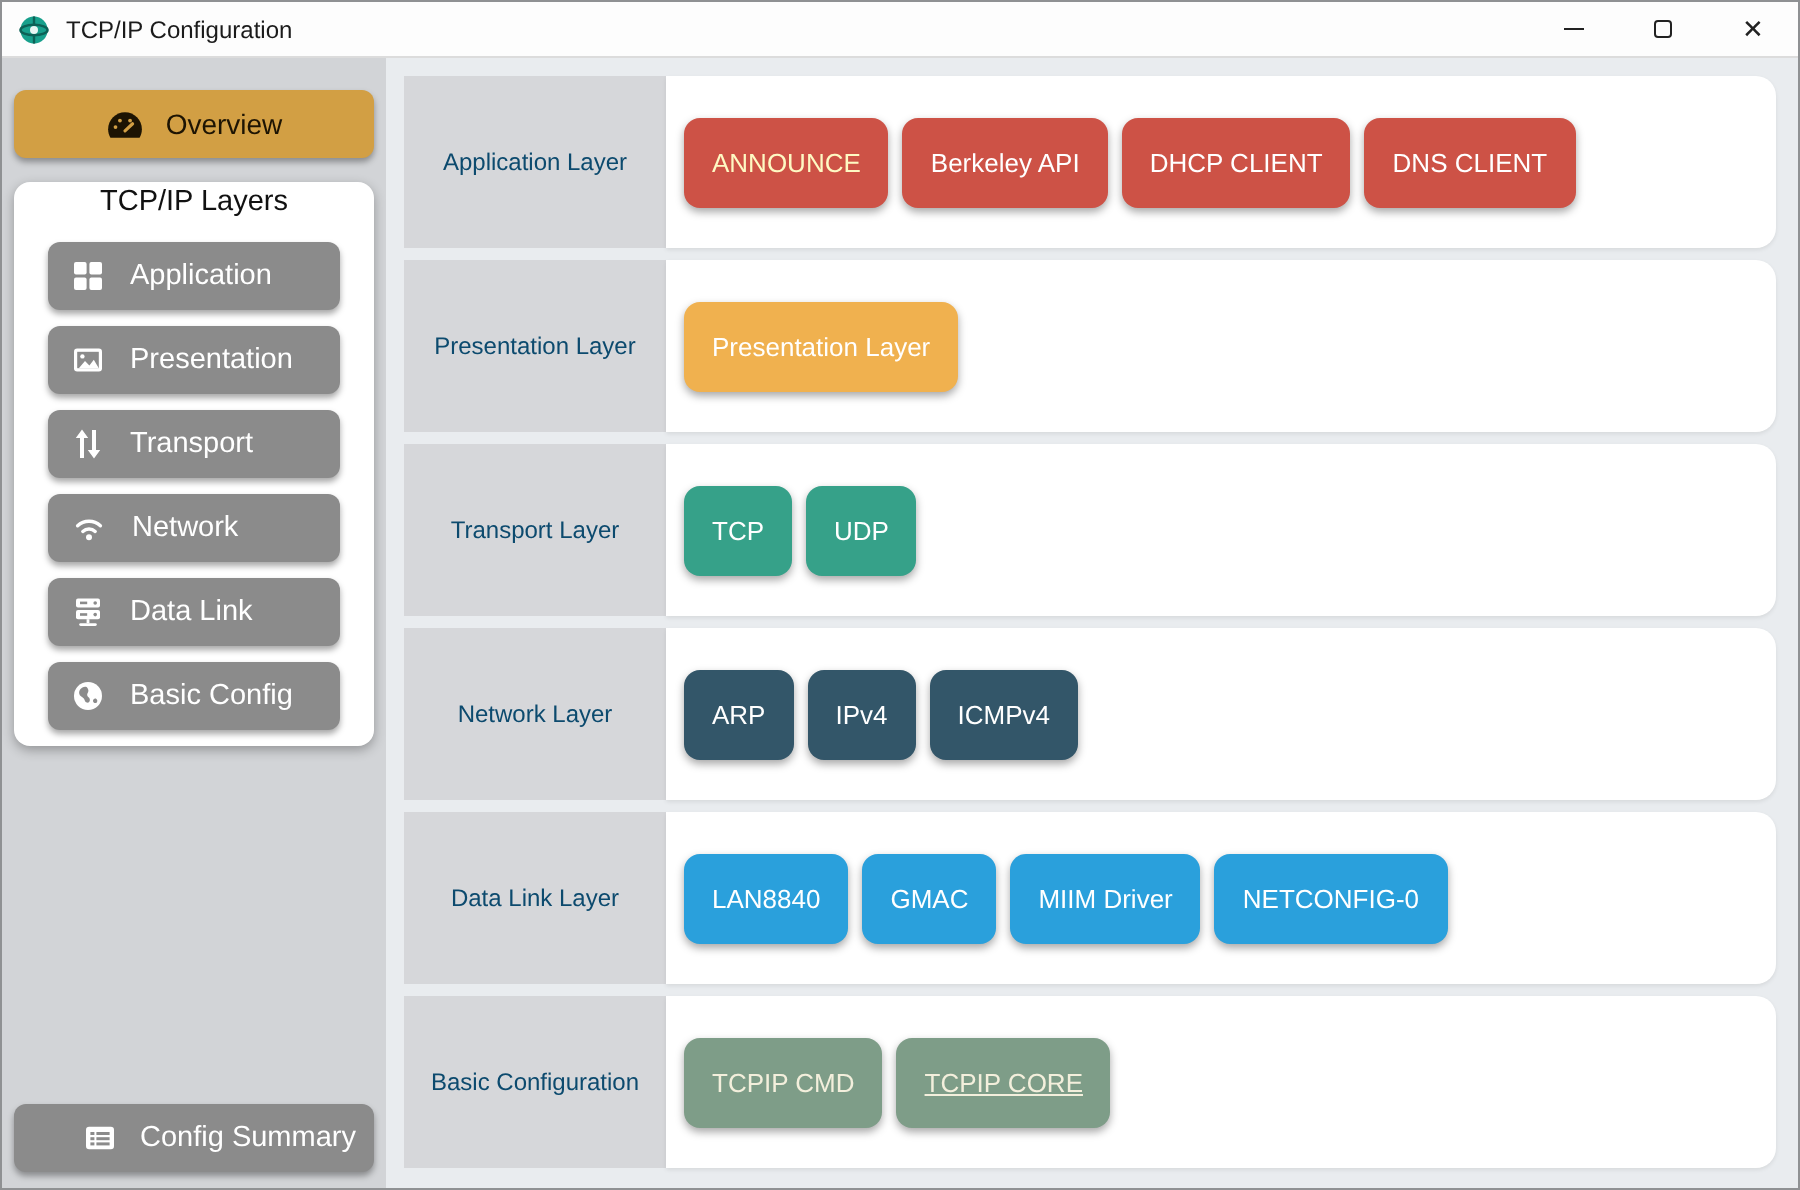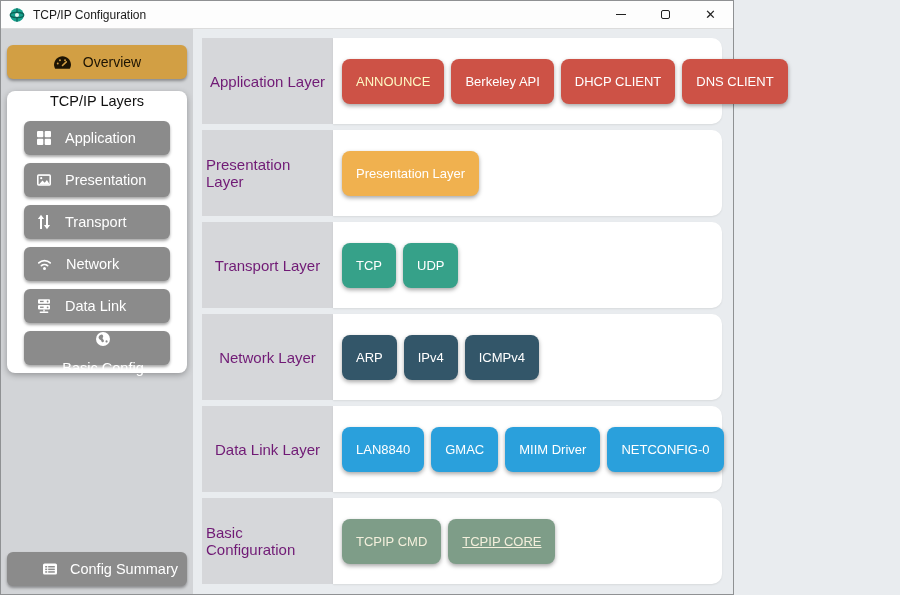--- a/index.html
+++ b/index.html
@@ -3,21 +3,21 @@
 <meta charset="utf-8">
 <style>
   * { margin: 0; padding: 0; box-sizing: border-box; }
   html, body { width: 900px; height: 595px; }
   body {
     font-family: "Liberation Sans", sans-serif;
     background: #e9ecef;
     overflow: hidden;
   }
   .window {
-    width: 734px; height: 595px;
+    width: 900px; height: 595px;
     border: 1px solid #8f9193;
     display: flex; flex-direction: column;
     background: #e9ecef;
   }
   
   .titlebar {
     height: 28px; flex: 0 0 28px;
     background: #fdfdfd;
     border-bottom: 1px solid #dcdcdc;
     display: flex; align-items: center;
@@ -71,21 +71,21 @@
     margin-bottom: 8px;
     background: #8b8b8b;
     border: none; border-radius: 6px;
     box-shadow: 0 2px 3px rgba(0,0,0,0.35);
     display: flex; align-items: center; gap: 13px;
     padding-left: 12px;
     font-family: "Liberation Sans", sans-serif;
     font-size: 14.5px; color: #ffffff;
     cursor: pointer;
   }
-  .side-btn:last-child { margin-bottom: 0; flex-direction: column; }
+  .side-btn:last-child { margin-bottom: 0; }
   .config-summary-btn {
     margin-top: auto;
     height: 34px; flex: 0 0 34px;
     background: #8b8b8b;
     border: none; border-radius: 6px;
     box-shadow: 0 2px 3px rgba(0,0,0,0.35);
     display: flex; align-items: center; justify-content: center; gap: 12px;
     font-family: "Liberation Sans", sans-serif;
     font-size: 14.5px; color: #ffffff;
     cursor: pointer;
@@ -98,21 +98,21 @@
     flex: 1; min-width: 0;
     background: #e9ecef;
     padding: 9px 11px 0 9px;
     display: flex; flex-direction: column; gap: 6px;
   }
   .layer-row { display: flex; height: 86px; flex: 0 0 86px; }
   .row-label {
     width: 131px; flex: 0 0 131px;
     background: #d6d7da;
     display: flex; align-items: center; justify-content: center;
-    font-size: 15px; color: #701a75;
+    font-size: 12px; color: #0c4a6e;
     text-align: left; padding: 0 4px;
   }
   .row-card {
     flex: 1; min-width: 0;
     background: #ffffff;
     border-radius: 0 10px 10px 0;
     box-shadow: 0 1px 2px rgba(0,0,0,0.08);
     display: flex; align-items: center;
     padding-left: 9px;
   }

